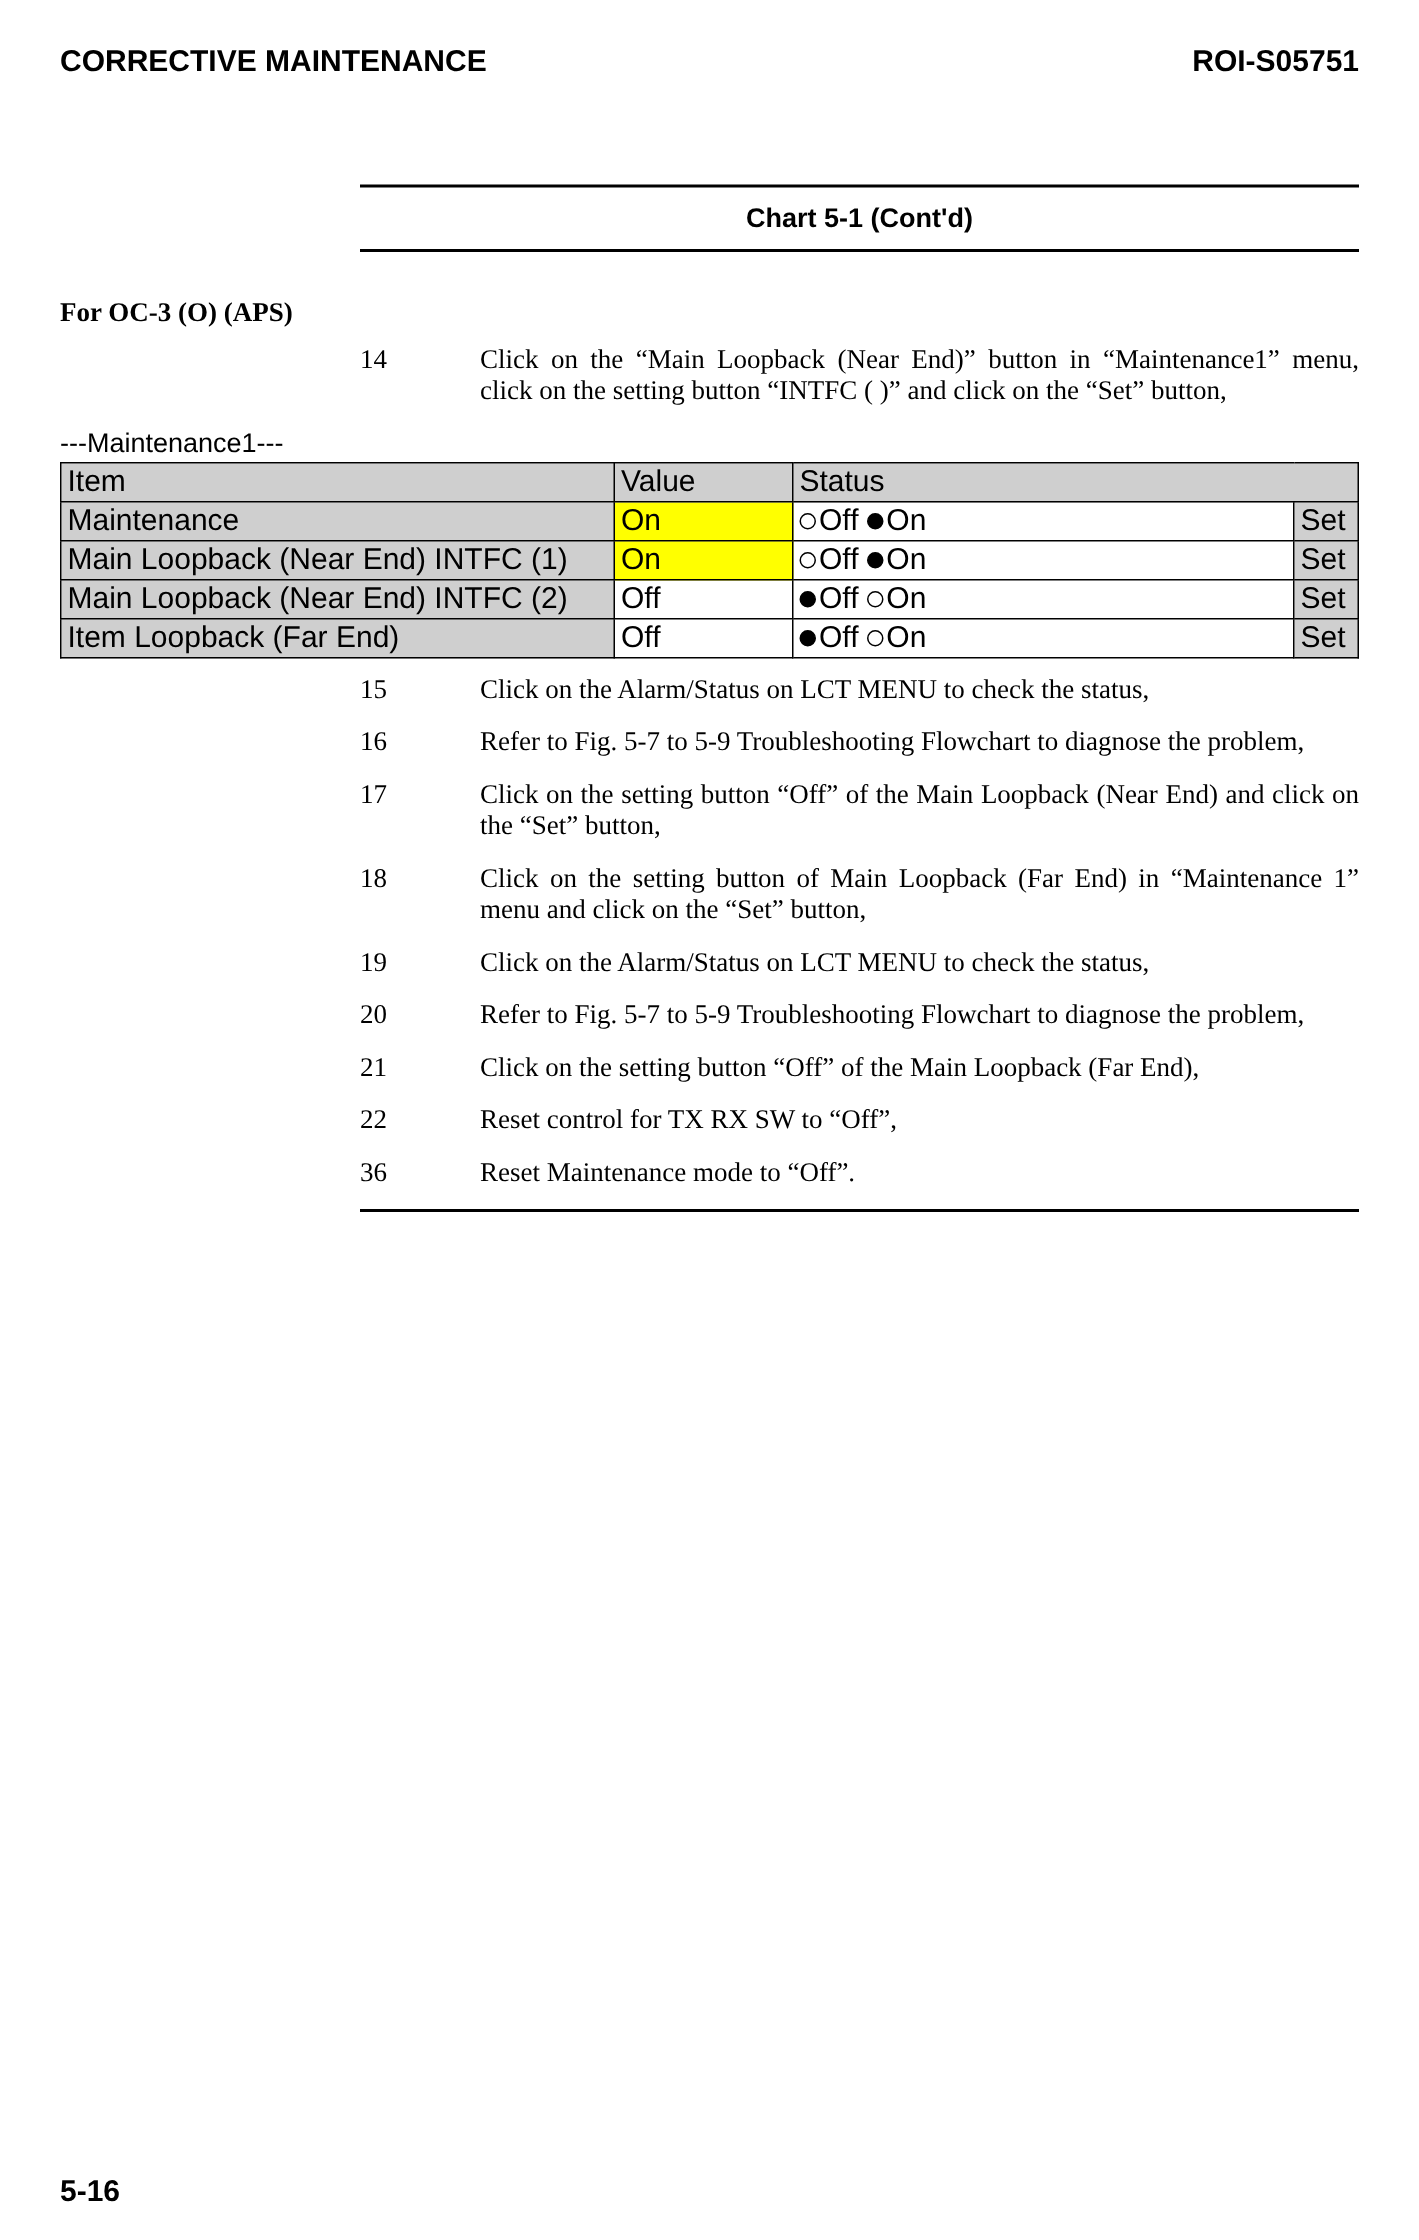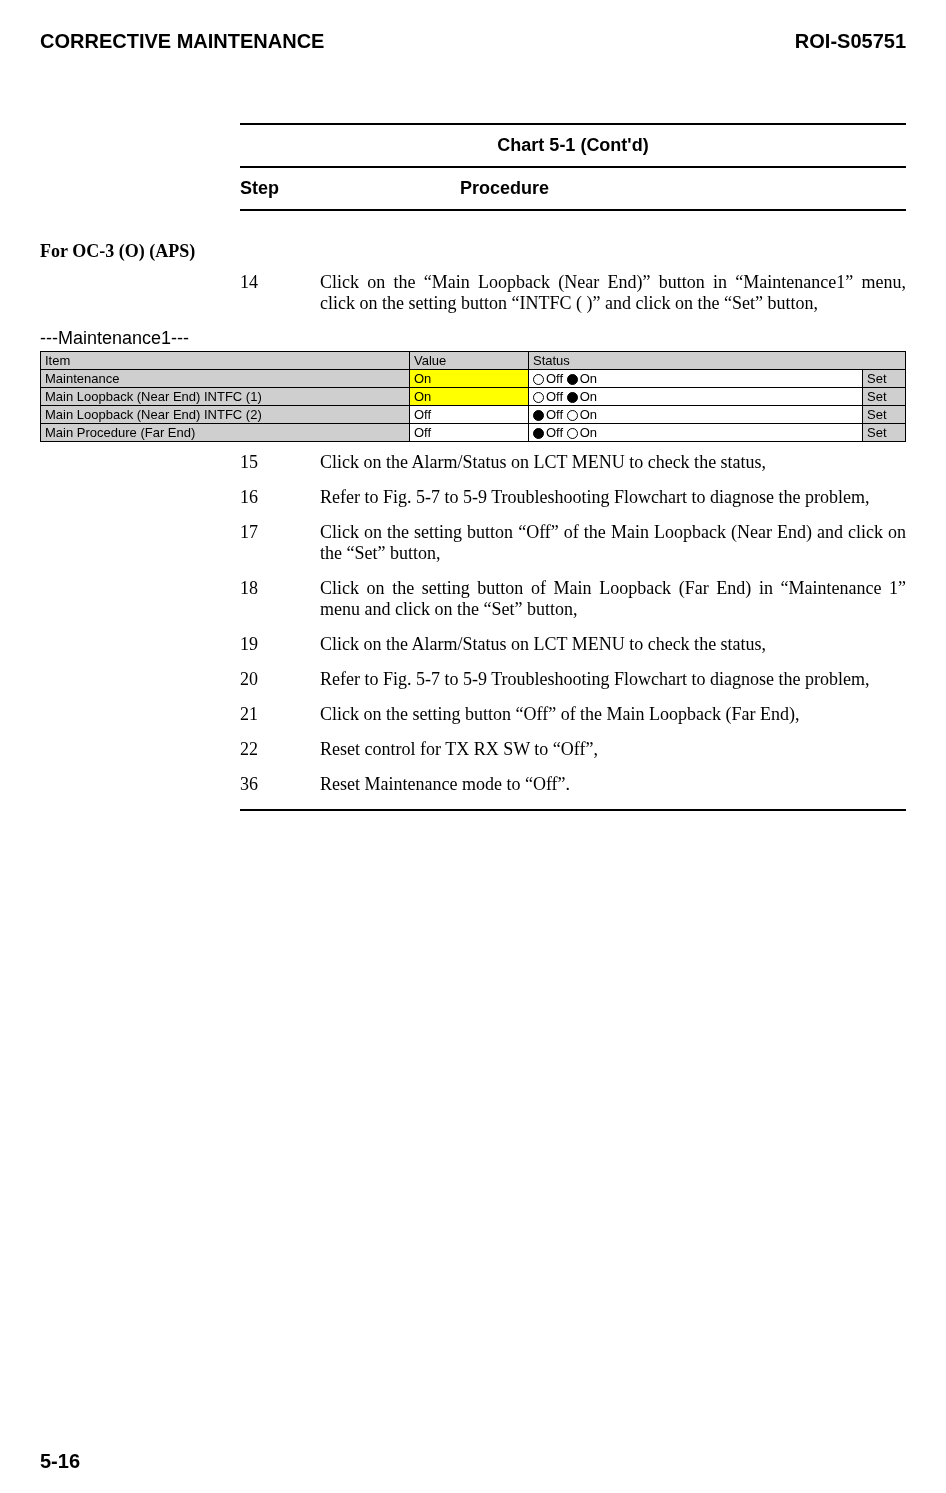--- a/index.html
+++ b/index.html
@@ -45,21 +45,21 @@
   .step-row {
     display: flex;
     margin: 10px 0 14px 200px;
   }
   .step-num { width: 80px; flex-shrink:0; }
   .step-txt { flex: 1; text-align: justify; }
   .maint-label { margin: 14px 0 2px 0; }
   table {
     border-collapse: collapse;
     width: 100%;
-    font-size: 13px;
+    font-size: 20px;
   }
   td, th {
     border: 1px solid #000;
     padding: 1px 4px;
     text-align: left;
     font-weight: normal;
   }
   .hdr { background: #cfcfcf; }
   .yellow { background: #ffff00; }
   .setbtn { background: #cfcfcf; text-align:left; width:34px;}
@@ -85,24 +85,20 @@
 </head>
 <body>
 
 <div class="header-row sans">
   <span>CORRECTIVE MAINTENANCE</span>
   <span>ROI-S05751</span>
 </div>
 
 <div class="chart-block sans">
   <div class="chart-title">Chart 5-1  (Cont'd)</div>
-  <div class="step-head">
-    <span class="s1">Step</span>
-    <span>Procedure</span>
-  </div>
 </div>
 
 <div class="section-heading">For OC-3 (O) (APS)</div>
 
 <div id="steps-a">
     <div class="step-row">
       <div class="step-num">14</div>
       <div class="step-txt">Click on the “Main Loopback (Near End)” button in “Maintenance1” menu, click on the setting button “INTFC ( )” and click on the “Set” button,</div>
     </div>
   </div>
@@ -130,21 +126,21 @@
         <td><span class="radio"></span><span>Off</span> <span class="radio filled"></span><span>On</span></td>
         <td class="setbtn">Set</td>
       </tr>
       <tr>
         <td class="hdr">Main Loopback (Near End) INTFC (2)</td>
         <td>Off</td>
         <td><span class="radio filled"></span><span>Off</span> <span class="radio"></span><span>On</span></td>
         <td class="setbtn">Set</td>
       </tr>
       <tr>
-        <td class="hdr">Main Procedure (Far End)</td>
+        <td class="hdr">Item Loopback (Far End)</td>
         <td>Off</td>
         <td><span class="radio filled"></span><span>Off</span> <span class="radio"></span><span>On</span></td>
         <td class="setbtn">Set</td>
       </tr>
     </tbody>
 </table>
 
 <div id="steps-b">
     <div class="step-row">
       <div class="step-num">15</div>

